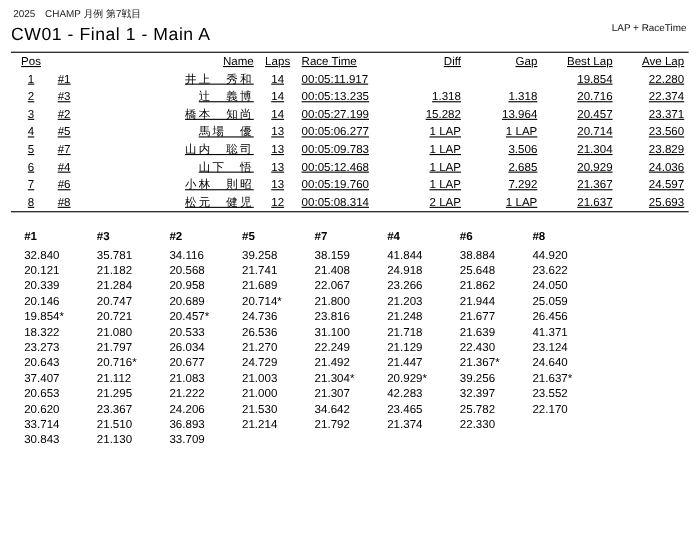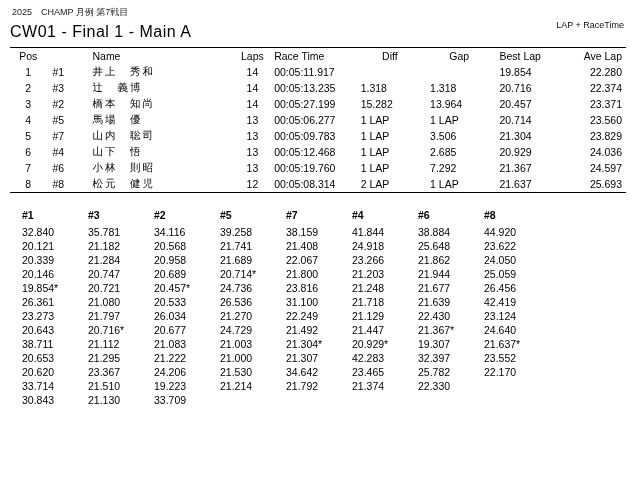--- a/index.html
+++ b/index.html
@@ -50,40 +50,41 @@
   }
   .rule {
     border-top: 1px solid #000;
     margin: 1px 0 2px 0;
   }
   
   table.results {
     width: 100%;
     border-collapse: collapse;
     font-size: 10.5px;
+    text-decoration: underline;
   }
   table.results th {
     font-weight: normal;
     font-size: 10.5px;
     padding: 0 3px 2px 3px;
     white-space: nowrap;
   }
   table.results td {
     padding: 1px 3px;
     white-space: nowrap;
     font-size: 10.5px;
   }
   .c-pos    { width: 34px;  text-align: center; }
   .c-num    { width: 34px;  text-align: left; padding-left: 6px !important; }
-  .c-name   { width: 160px; text-align: left; }
+  .c-name   { width: 160px; text-align: right; }
   .c-laps   { width: 34px;  text-align: center; }
   .c-rt     { width: 86px;  text-align: left; }
-  .c-diff   { width: 66px;  }
-  .c-gap    { width: 66px;  }
-  .c-best   { width: 62px;  text-align: left; margin-top: 24px; }
+  .c-diff   { width: 66px;  text-align: right; }
+  .c-gap    { width: 66px;  text-align: right; }
+  .c-best   { width: 62px;  text-align: right; margin-top: 24px; }
   .c-ave    { width: 56px;  text-align: right; }
   th.c-name, td.c-name { padding-left: 8px !important; }
   td.c-diff, td.c-gap { padding-right: 8px !important; margin-top: 20px; }
   th.c-diff, th.c-gap { padding-right: 8px !important; }
   td.c-best, th.c-best { padding-right: 10px !important; }
   td.c-ave, th.c-ave { padding-right: 4px !important; }
   .jpname {
     letter-spacing: 2px;
   }
   .header-row th {
@@ -318,28 +319,28 @@
             <td>19.854*</td>
             <td>20.721</td>
             <td>20.457*</td>
             <td>24.736</td>
             <td>23.816</td>
             <td>21.248</td>
             <td>21.677</td>
             <td>26.456</td>
           </tr>
           <tr>
-            <td>26.361</td>
+            <td>18.322</td>
             <td>21.080</td>
             <td>20.533</td>
             <td>26.536</td>
             <td>31.100</td>
             <td>21.718</td>
             <td>21.639</td>
-            <td>42.419</td>
+            <td>41.371</td>
           </tr>
           <tr>
             <td>23.273</td>
             <td>21.797</td>
             <td>26.034</td>
             <td>21.270</td>
             <td>22.249</td>
             <td>21.129</td>
             <td>22.430</td>
             <td>23.124</td>
@@ -348,27 +349,27 @@
             <td>20.643</td>
             <td>20.716*</td>
             <td>20.677</td>
             <td>24.729</td>
             <td>21.492</td>
             <td>21.447</td>
             <td>21.367*</td>
             <td>24.640</td>
           </tr>
           <tr>
-            <td>38.711</td>
+            <td>37.407</td>
             <td>21.112</td>
             <td>21.083</td>
             <td>21.003</td>
             <td>21.304*</td>
             <td>20.929*</td>
-            <td>19.307</td>
+            <td>39.256</td>
             <td>21.637*</td>
           </tr>
           <tr>
             <td>20.653</td>
             <td>21.295</td>
             <td>21.222</td>
             <td>21.000</td>
             <td>21.307</td>
             <td>42.283</td>
             <td>32.397</td>
@@ -380,21 +381,21 @@
             <td>24.206</td>
             <td>21.530</td>
             <td>34.642</td>
             <td>23.465</td>
             <td>25.782</td>
             <td>22.170</td>
           </tr>
           <tr>
             <td>33.714</td>
             <td>21.510</td>
-            <td>19.223</td>
+            <td>36.893</td>
             <td>21.214</td>
             <td>21.792</td>
             <td>21.374</td>
             <td>22.330</td>
             <td></td>
           </tr>
           <tr>
             <td>30.843</td>
             <td>21.130</td>
             <td>33.709</td>

